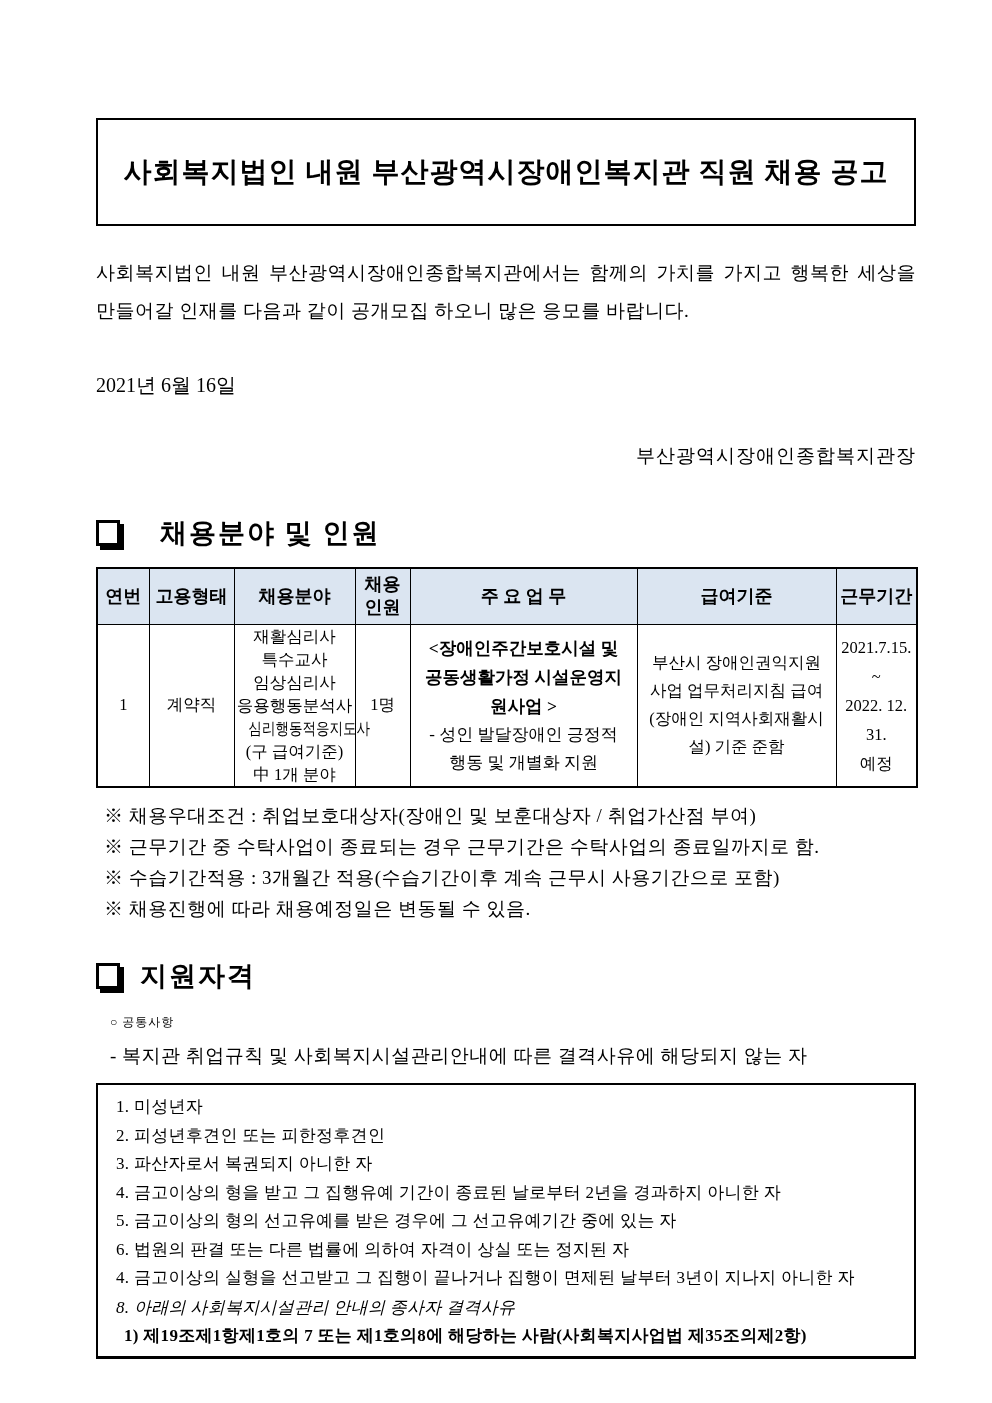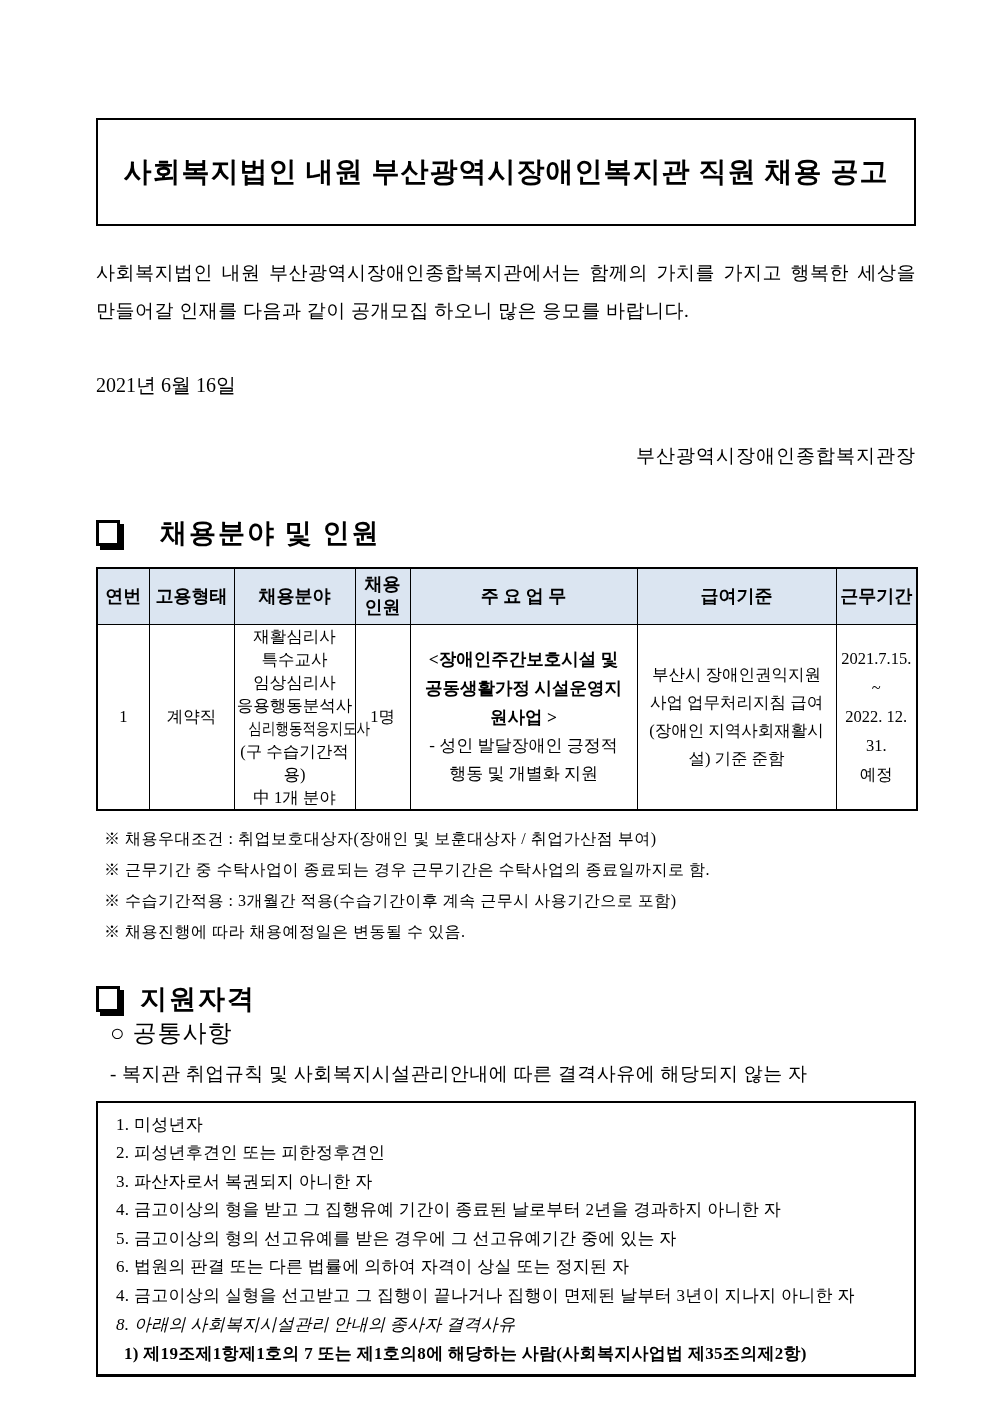--- a/index.html
+++ b/index.html
@@ -96,28 +96,28 @@
   td.cell-field { font-size: 16px; line-height: 23px; }
   td.cell-field .squeeze { display: inline-block; transform: scaleX(0.82); transform-origin: center; white-space: nowrap; }
   td.cell-duties { text-align: left; padding: 6px 9px; line-height: 28px; }
   td.cell-duties .duty-bold { font-weight: bold; font-size: 17.5px; }
   td.cell-duties .duty-detail { font-size: 17px; }
   td.cell-salary { text-align: left; padding: 6px 9px; font-size: 16.5px; line-height: 28px; }
   td.cell-period { font-size: 15px; line-height: 29px; padding: 2px 1px; }
   
   .notes { margin-top: 12px; }
   .notes .note-item {
-    font-size: 16px;
+    font-size: 19px;
     line-height: 31px;
     letter-spacing: 0.5px;
     padding-left: 8px;
     word-break: keep-all;
   }
   
-  .common-label { font-size: 24px; padding-left: 14px; letter-spacing: 1px; }
+  .common-label { margin-top: 20px; font-size: 12px; padding-left: 14px; letter-spacing: 1px; }
   .common-desc { margin-top: 12px; font-size: 19px; padding-left: 14px; letter-spacing: 0.5px; word-break: keep-all; }
   .disqual-box {
     margin-top: 14px;
     border: 2px solid #000000;
     border-bottom-width: 3px;
     padding: 8px 12px 6px 18px;
   }
   .disqual-box .dq-item {
     font-size: 17px;
     line-height: 28.5px;
@@ -178,21 +178,21 @@
     <tbody>
       <tr>
         <td>1</td>
         <td>계약직</td>
         <td class="cell-field">
           <span class="preline">재활심리사
 특수교사
 임상심리사
 응용행동분석사</span><br>
           <span class="squeeze">심리행동적응지도사</span><br>
-          <span class="preline">(구 수습기간적용)
+          <span class="preline">(구 급여기준)
 中 1개 분야</span>
         </td>
         <td>1명</td>
         <td class="cell-duties">
           <span class="duty-bold">&lt;장애인주간보호시설 및 공동생활가정 시설운영지원사업 &gt;</span><br>
           <span class="duty-detail">- 성인 발달장애인 긍정적 행동 및 개별화 지원</span>
         </td>
         <td class="cell-salary">부산시 장애인권익지원사업 업무처리지침 급여 (장애인 지역사회재활시설) 기준 준함</td>
         <td class="cell-period preline">2021.7.15.
 ~

